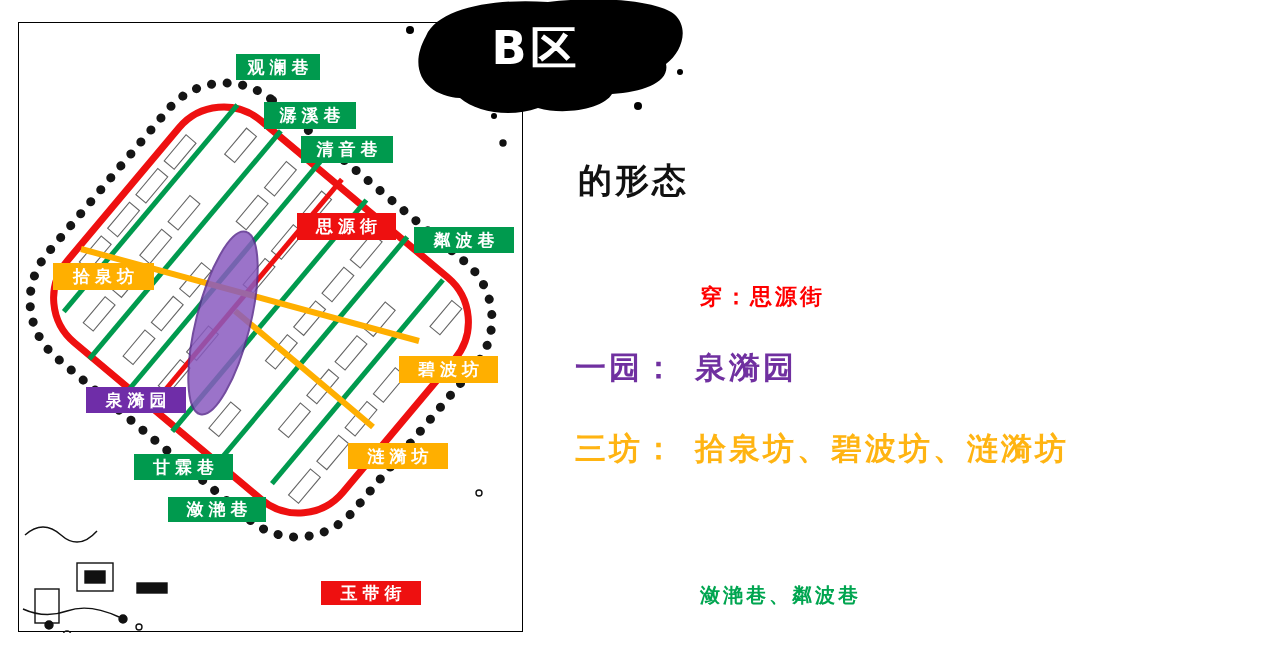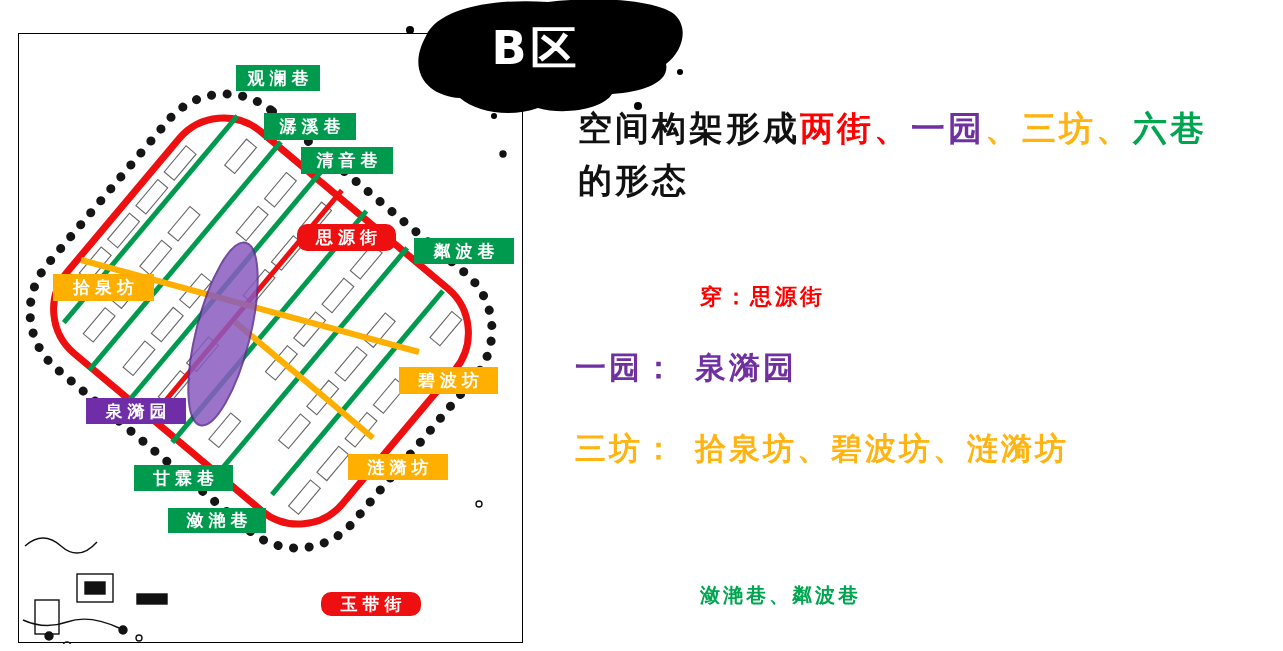--- a/index.html
+++ b/index.html
@@ -4,29 +4,29 @@
 <style>
   :root{
     --red:#ee1010; --green:#009a4e; --yellow:#ffaf00; --purple:#6f2da8;
     --t-red:#ff0000; --t-green:#00a550; --t-yellow:#ffb412; --t-purple:#7030a0; --ink:#000;
   }
   *{margin:0;padding:0;box-sizing:border-box;}
   body{background:#fff;font-family:"DejaVu Sans","Liberation Sans",sans-serif;}
   .stage{position:relative;width:1283px;height:651px;background:#fff;overflow:hidden;}
 
   
-  .map-panel{position:absolute;left:18px;top:33px;width:505px;height:610px;
+  .map-panel{position:absolute;left:18px;top:22px;width:505px;height:610px;
     border:1px solid #000;background:#fff;}
   .map-panel svg{position:absolute;left:0;top:0;}
 
   .chip{position:absolute;color:#fff;font-weight:bold;font-size:17px;
     letter-spacing:5px;text-align:center;display:flex;align-items:center;justify-content:center;
     white-space:nowrap;text-indent:5px;}
   .chip-green{background:var(--green);}
-  .chip-red{background:var(--red);border-radius:10px;}
+  .chip-red{background:var(--red);}
   .chip-yellow{background:var(--yellow);margin-top:28px;}
   .chip-purple{background:var(--purple);}
 
   .pos-guanlan {left:217px;top:31px; width:84px;height:26px;}
   .pos-chanxi  {left:245px;top:79px; width:92px;height:27px;}
   .pos-qingyin {left:282px;top:113px;width:92px;height:27px;}
   .pos-siyuan  {left:278px;top:190px;width:99px;height:27px;}
   .pos-linbo   {left:395px;top:204px;width:100px;height:26px;}
   .pos-shiquan {left:34px; top:212px;width:101px;height:27px;}
   .pos-bibo    {left:380px;top:305px;width:99px;height:27px;}
@@ -162,23 +162,20 @@
            C112,124 78,118 62,104 C30,102 8,78 28,42 Z"></path>
       <circle cx="12" cy="36" r="4" fill="#000"></circle>
       <circle cx="282" cy="78" r="3" fill="#000"></circle>
       <circle cx="196," r="0" fill="#000"></circle>
       <circle cx="240" cy="112" r="4" fill="#000"></circle>
       <circle cx="96" cy="122" r="3" fill="#000"></circle>
       <text x="138" y="70" text-anchor="middle" fill="#fff" font-size="46" font-weight="bold" letter-spacing="4">B区</text>
     </svg>
   </div>
 
-  <div class="txt intro1">
-    <span>空间构架形成</span><span class="c-red">两街、</span><span class="c-purple">一园</span><span class="c-yellow">、三坊、</span><span class="c-green">六巷</span>
-  </div>
   <div class="txt intro2">的形态</div>
 
   <div class="txt line-streets2">穿：思源街</div>
 
   <div class="txt line-garden">
     <span class="sec-label">一园：</span><span>泉漪园</span>
   </div>
 
   <div class="txt line-fangs">
     <span class="sec-label">三坊：</span><span>拾泉坊、碧波坊、涟漪坊</span>

